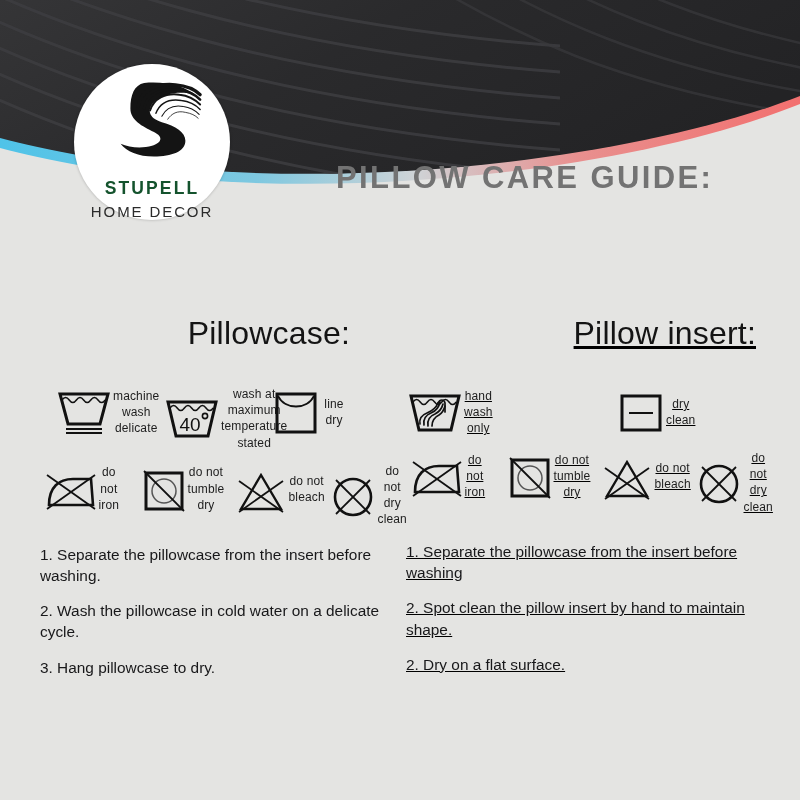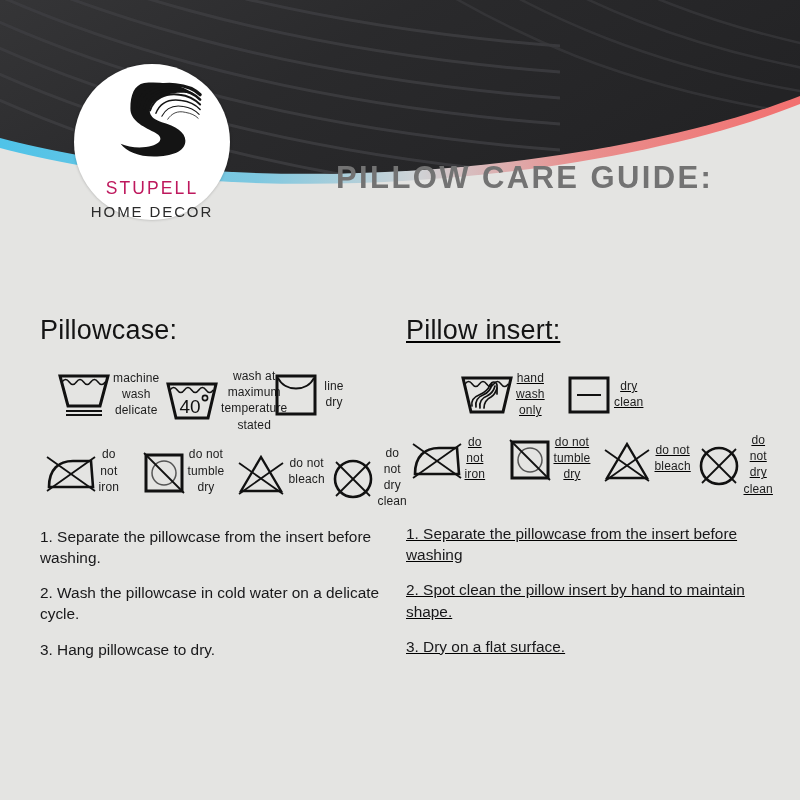--- a/index.html
+++ b/index.html
@@ -24,54 +24,54 @@
     position:absolute; left:74px; top:64px;
     width:156px; height:156px; border-radius:50%;
     background:#ffffff;
     box-shadow:0 0 3px rgba(0,0,0,.25);
     display:flex; flex-direction:column; align-items:center;
     justify-content:flex-start;
     z-index:5;
   }
   #logo-mark { width:104px; height:84px; margin-top:13px; }
   #logo-word {
-    font-size:17.5px; letter-spacing:2.1px; color:#be185d;
-    font-weight:400; line-height:1; margin-top:20px;
+    font-size:17.5px; letter-spacing:2.1px; color:#14532d;
+    font-weight:700; line-height:1; margin-top:20px;
   }
   #logo-sub {
     font-size:15px; letter-spacing:1.9px; color:#2b2b2b;
     font-weight:400; margin-top:6px;
   }
 
   
   #main-title {
     position:absolute; left:336px; top:160px;
     font-size:31px; letter-spacing:2.4px; font-weight:700;
     color:#737373; white-space:nowrap;
   }
 
   
   .column { position:absolute; top:315px; }
   #col-pillowcase { left:40px;  width:370px; }
   #col-insert     { left:406px; width:370px;text-decoration:underline; }
 
   .col-head {
-    font-size:27px; color:#141414; font-weight:400;
-    letter-spacing:.2px; text-align:left;
-    margin-bottom:22px;
+    font-size:32px; color:#141414; font-weight:400;
+    letter-spacing:.2px; text-align:right;
+    margin-bottom:34px;
   }
   #col-pillowcase .col-head { padding-right:60px; }
   #col-insert     .col-head { padding-right:20px; }
 
   .icon-row {
     display:flex; justify-content:center; align-items:flex-start;
   }
   #col-pillowcase .row1 { gap:32px; padding-right:48px; }
   #col-pillowcase .row2 { gap:19px; padding-right:4px; margin-top:12px;}
-  #col-insert     .row1 { gap:30px; padding-right:84px;}
+  #col-insert     .row1 { gap:30px; padding-right:84px;justify-content:space-between;}
   #col-insert     .row2 { gap:19px; padding-right:4px; margin-top:12px;}
 
   .icon-cell {
     display:flex; flex-direction:row; align-items:center;
     width:76px;
   }
   .glyph { height:52px; display:flex; align-items:flex-end; justify-content:center; }
   .glyph svg { display:block; }
   .cap {
     font-size:12px; line-height:1.35; color:#1d1d1d;
@@ -333,15 +333,15 @@
           <line x1="42" y1="7" x2="8" y2="41" stroke="#111" stroke-width="1.8"></line>
         </svg>
       </div>
       <div class="cap">do not dry clean</div>
     </div>
   </div>
 
   <div class="steps">
     <div class="step">1. Separate the pillowcase from the insert before washing</div>
     <div class="step">2. Spot clean the pillow insert by hand to maintain shape.</div>
-    <div class="step">3. Dry on a flat surface.</div>
+    <div class="step">2. Dry on a flat surface.</div>
   </div>
 </div>
 
 </body></html>

